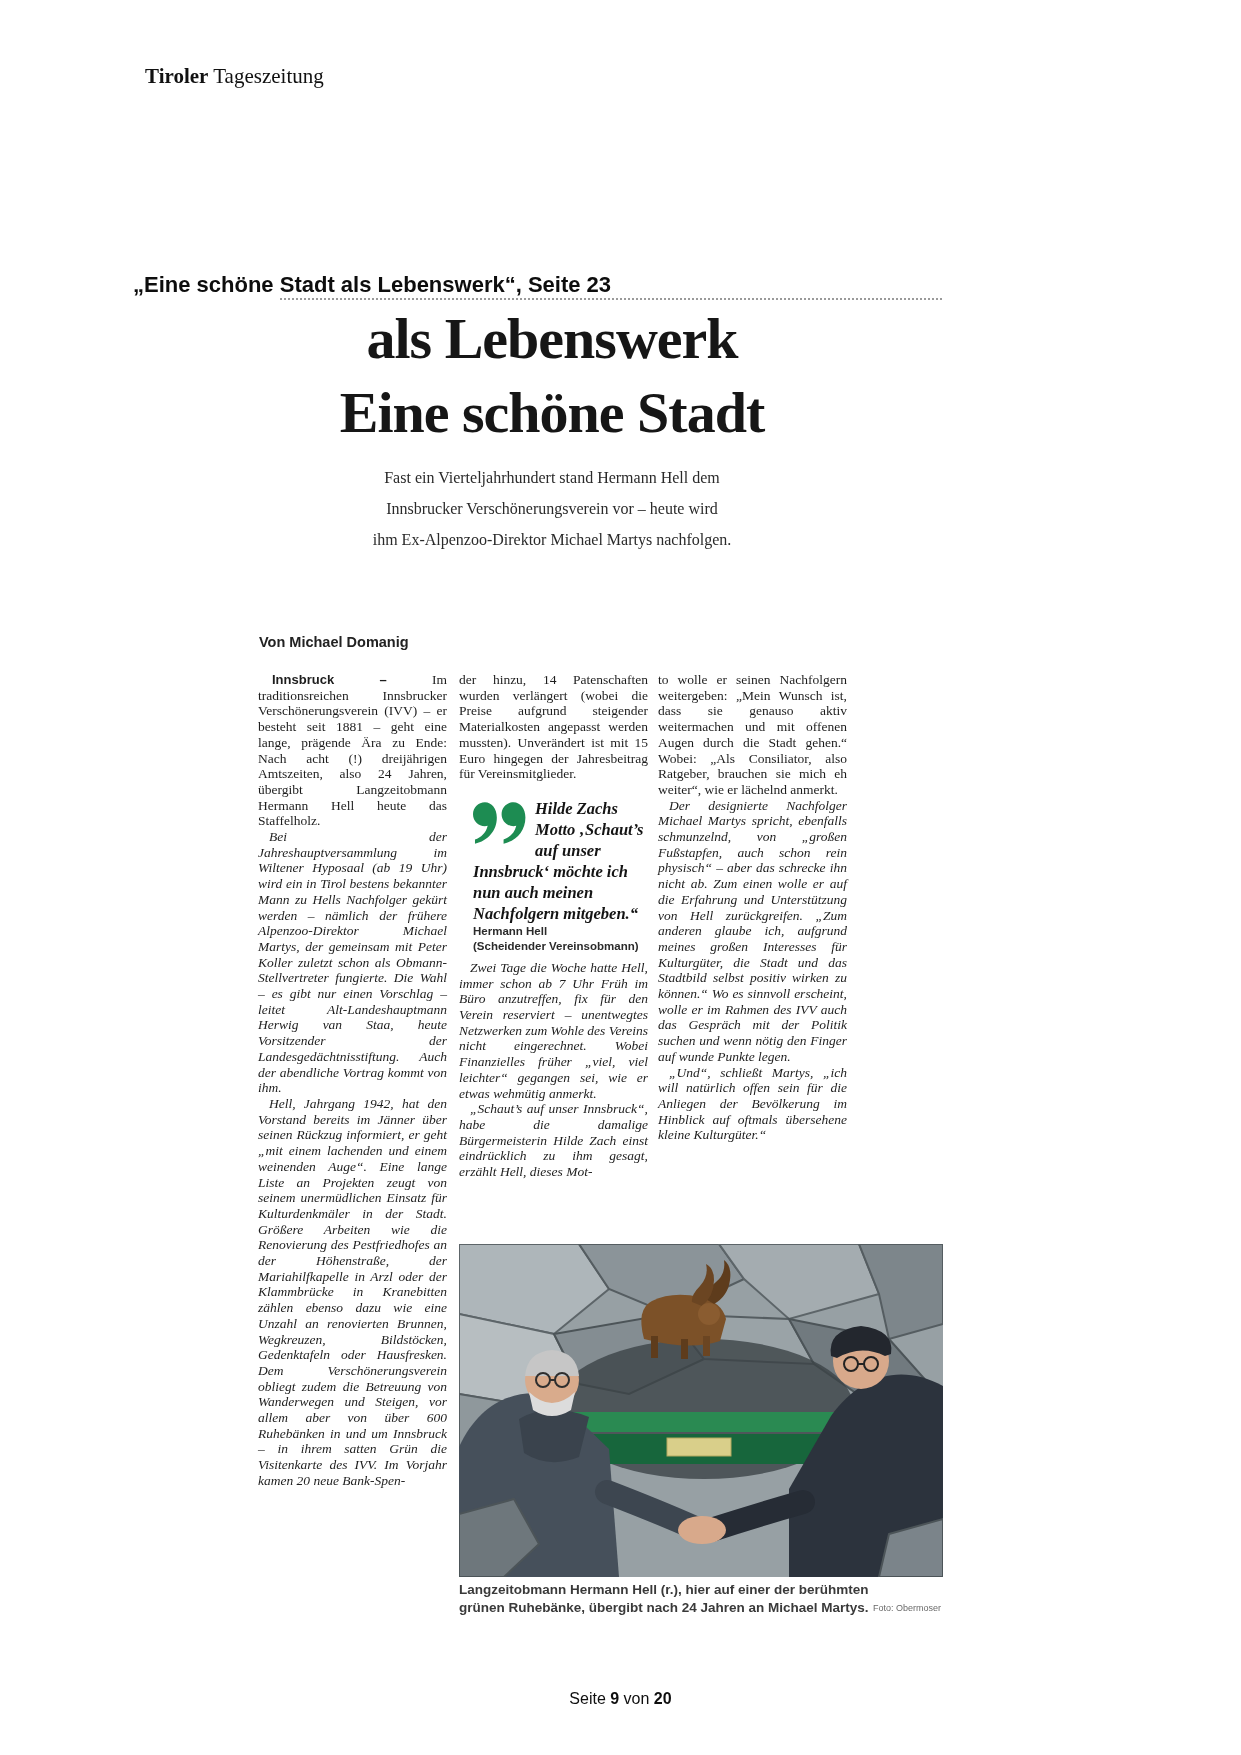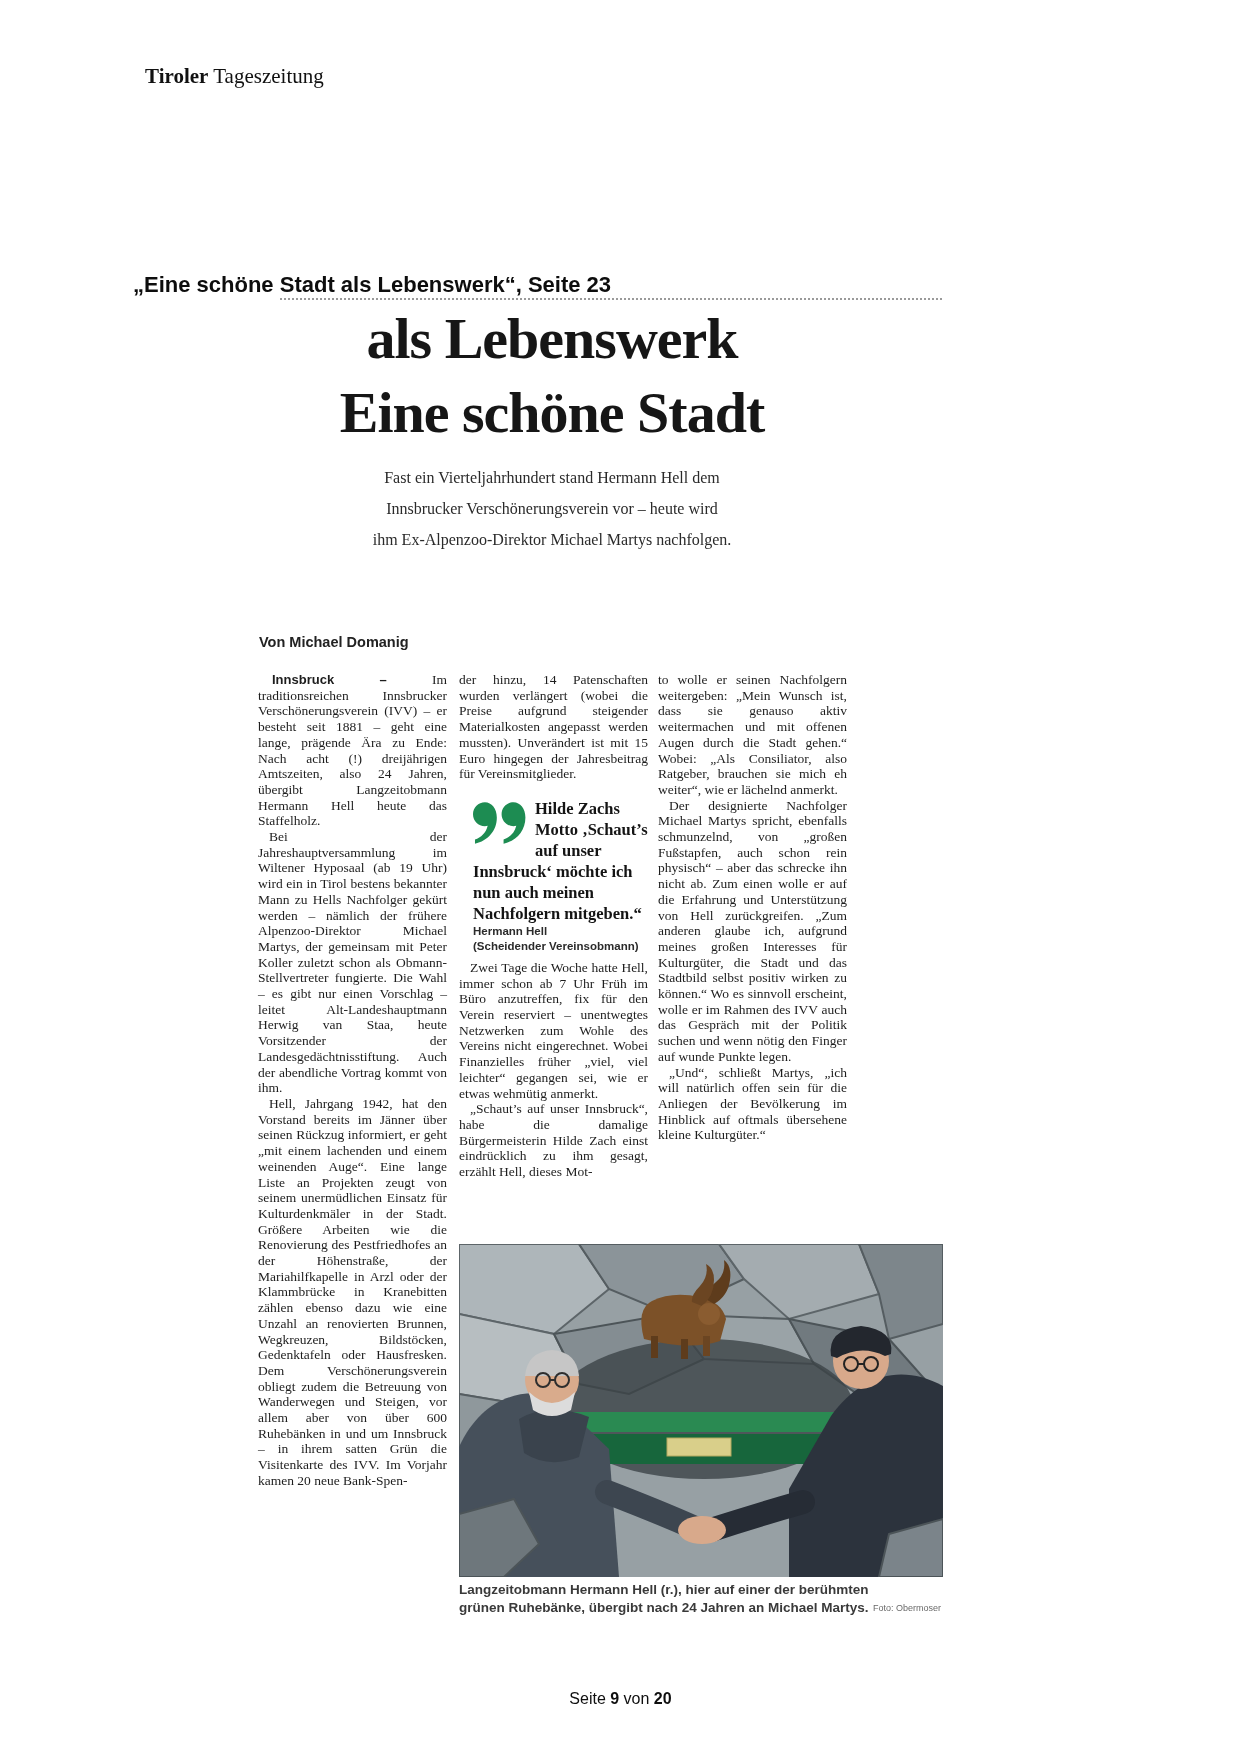--- a/index.html
+++ b/index.html
@@ -22,27 +22,27 @@
 
   
   .byline{left:259px;top:634px;font-family:"Liberation Sans", sans-serif;font-size:14.5px;font-weight:700;color:#222;}
 
   
   .col{position:absolute;top:672px;width:189px;font-size:13.5px;line-height:15.7px;text-align:justify;color:#1d1d1d;}
   .col-1{left:258px;}
   .col-2{left:459px;}
   .col-3{left:658px;}
   .col p{margin:0;}
-  .col p.indent{text-indent:11px;}
+  .col p.indent{text-indent:11px;font-style:italic;}
   .col .lead{font-family:"Liberation Sans", sans-serif;font-weight:700;font-size:13px;padding-left:14px;}
 
   
   .pullquote{margin:16px 0 6px 2px;padding-left:12px;}
   .pq-mark{float:left;width:54px;height:42px;margin:4px 8px 0 0;}
-  .pq-text{font-size:16.5px;line-height:21px;font-weight:700;color:#141414;text-align:left;}
+  .pq-text{font-size:16.5px;line-height:21px;font-weight:700;font-style:italic;color:#141414;text-align:left;}
   .pq-attrib{margin-top:0;font-family:"Liberation Sans", sans-serif;font-weight:700;
              font-size:11.5px;line-height:15px;color:#2b2b2b;text-align:left;}
 
   
   .photo{left:459px;top:1244px;width:484px;height:333px;background:#8e979c;overflow:hidden;}
   .photo svg{display:block;}
   .caption{left:459px;top:1581px;width:484px;font-family:"Liberation Sans", sans-serif;
            font-weight:700;font-size:13.5px;line-height:18px;color:#3a3a3a;}
   .caption .cap-text{display:block;width:452px;}
   .photo-credit{position:absolute;right:2px;top:18px;font-size:9px;font-weight:400;color:#6a6a6a;}

